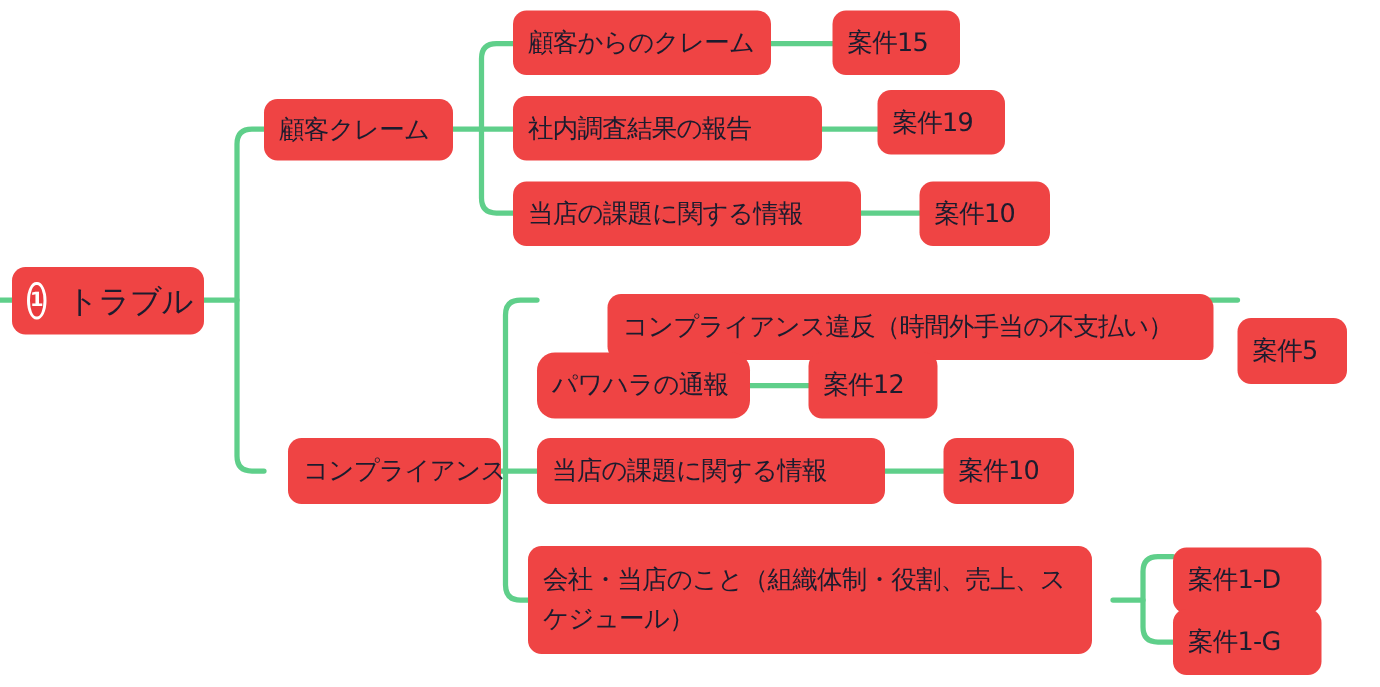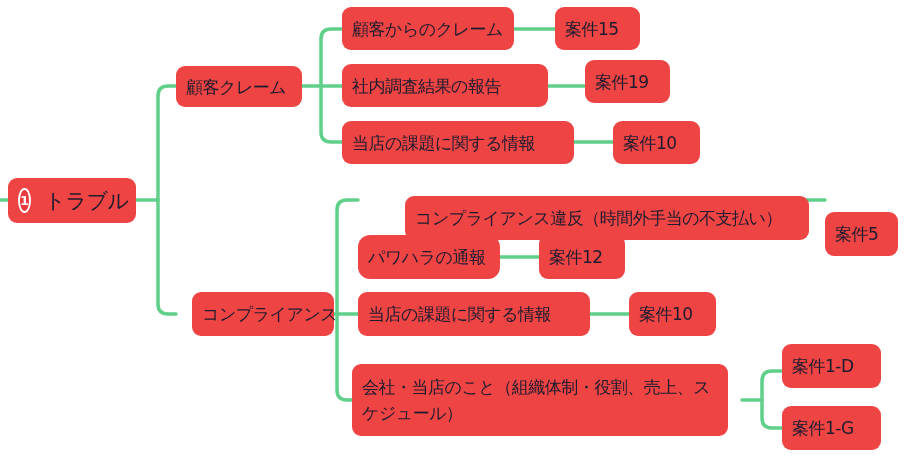--- a/index.html
+++ b/index.html
@@ -55,14 +55,14 @@
 <div class="node" style="left:613px;top:121px;width:87px;height:43px;">案件10</div>
 
 <div class="node" style="left:176px;top:292px;width:142px;height:44px;margin-left:16px;">コンプライアンス</div>
 <div class="node" style="left:358px;top:196px;width:404px;height:44px;margin-left:47px;">コンプライアンス違反（時間外手当の不支払い）</div>
 <div class="node" style="left:825px;top:196px;width:73px;height:44px;margin-top:16px;">案件5</div>
 <div class="node" style="left:358px;top:235px;width:142px;height:44px;border-radius:12px;">パワハラの通報</div>
 <div class="node" style="left:539px;top:235px;width:86px;height:44px;">案件12</div>
 <div class="node" style="left:358px;top:292px;width:232px;height:44px;">当店の課題に関する情報</div>
 <div class="node" style="left:629px;top:292px;width:87px;height:44px;">案件10</div>
 <div class="node multi" style="left:352px;top:364px;width:376px;height:72px;">会社・当店のこと（組織体制・役割、売上、スケジュール）</div>
-<div class="node" style="left:782px;top:344px;width:99px;height:44px;">案件1-D</div>
+<div class="node" style="left:782px;top:365px;width:99px;height:44px;">案件1-D</div>
 <div class="node" style="left:782px;top:406px;width:99px;height:44px;">案件1-G</div>
 
 </body></html>

